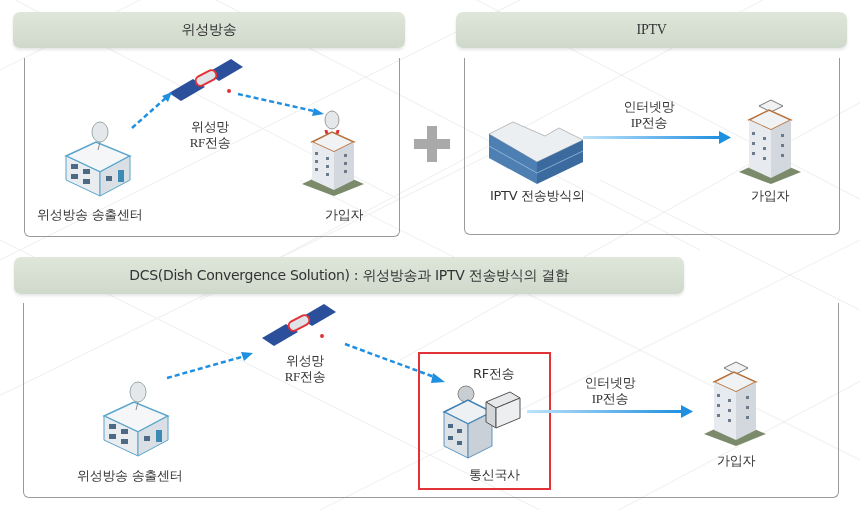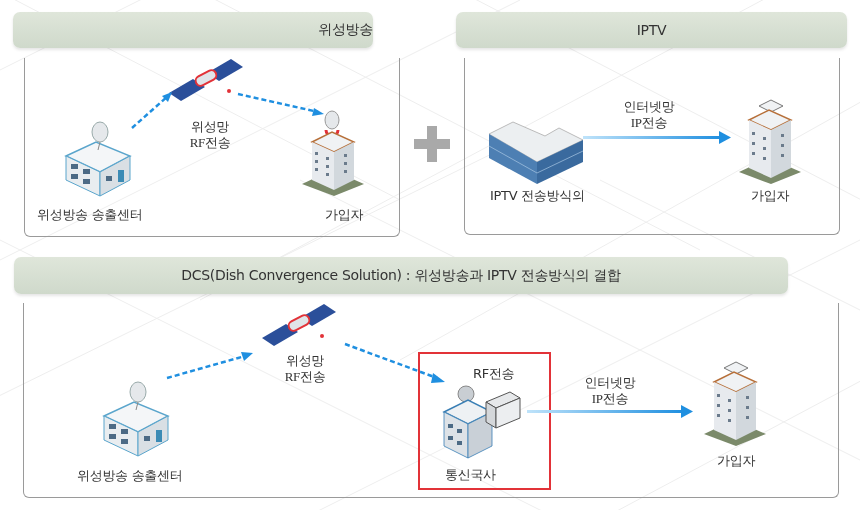--- a/index.html
+++ b/index.html
@@ -33,21 +33,21 @@
 </head>
 <body>
 
 <svg class="bg-grid" viewBox="0 0 860 510">
   <g stroke="#eeeeee" stroke-width="1" fill="none">
     <path d="M-100 120 L300 -80 M0 260 L520 0 M200 300 L800 -20 M400 360 L900 80 M-50 420 L520 140 M300 520 L900 220 M600 520 L900 360"></path>
     <path d="M-100 -60 L400 200 M100 -60 L700 250 M400 -40 L900 220 M-80 200 L560 520 M300 180 L900 480 M600 180 L900 330"></path>
   </g>
 </svg>
 
-<div class="header" style="left:13px;top:12px;width:360px;justify-content:flex-end;">
+<div class="header" style="left:13px;top:12px;width:392px;">
   <span>위성방송</span>
 </div>
 <div class="box" style="left:24px;top:58px;width:374px;height:178px;"></div>
 
 <svg class="ico" style="left:60px;top:118px;" width="80" height="80" viewBox="0 0 80 80">
   <polygon points="6,38 36,24 70,38 40,54" fill="#f4f6f8" stroke="#5aa5cc" stroke-width="1.5"></polygon>
   <polygon points="6,38 40,54 40,78 6,62" fill="#e9edf0" stroke="#5aa5cc" stroke-width="1"></polygon>
   <polygon points="40,54 70,38 70,62 40,78" fill="#d9dfe4" stroke="#5aa5cc" stroke-width="1"></polygon>
   <rect x="11" y="46" width="7" height="5" fill="#4c6a85"></rect>
     <rect x="23" y="51" width="7" height="5" fill="#4c6a85"></rect>
@@ -94,21 +94,21 @@
 
 <div class="lbl center" style="left:210px;top:119px;">
   <div>위성망</div>
   <div>RF전송</div>
 </div>
 <div class="lbl" style="left:37px;top:206px;">위성방송 송출센터</div>
 <div class="lbl" style="left:325px;top:206px;">가입자</div>
 
 <div class="plus"></div>
 
-<div class="header" style="left:456px;top:12px;width:391px;">
+<div class="header" style="left:456px;top:12px;width:391px;font-family:Liberation Serif, serif;">
   <span>IPTV</span>
 </div>
 <div class="box" style="left:464px;top:58px;width:374px;height:176px;"></div>
 
 <svg class="ico" style="left:487px;top:108px;" width="100" height="76" viewBox="0 0 100 76">
   <polygon points="2,26 26,14 58,28 72,20 96,32 50,54" fill="#eceff1" stroke="#bbb"></polygon>
   <polygon points="2,26 50,54 50,76 2,50" fill="#4d7fb3"></polygon>
   <polygon points="50,54 96,32 96,54 50,76" fill="#3a6a9e"></polygon>
   <g stroke="#a9c7e4" stroke-width="0.7">
       <line x1="2" y1="38" x2="50" y2="65"></line>
@@ -144,21 +144,21 @@
     </g>
 </svg>
 
 <div class="lbl center" style="left:649px;top:99px;">
   <div>인터넷망</div>
   <div>IP전송</div>
 </div>
 <div class="lbl" style="left:490px;top:187px;">IPTV 전송방식의</div>
 <div class="lbl" style="left:751px;top:187px;">가입자</div>
 
-<div class="header" style="left:14px;top:257px;width:774px;height:37px;">
+<div class="header" style="left:14px;top:257px;width:670px;height:37px;">
   <span>DCS(Dish Convergence Solution) : 위성방송과 IPTV 전송방식의 결합</span>
 </div>
 <div class="box" style="left:23px;top:303px;width:814px;height:194px;"></div>
 
 <svg class="ico" style="left:98px;top:378px;" width="80" height="80" viewBox="0 0 80 80">
   <polygon points="6,38 36,24 70,38 40,54" fill="#f4f6f8" stroke="#5aa5cc" stroke-width="1.5"></polygon>
   <polygon points="6,38 40,54 40,78 6,62" fill="#e9edf0" stroke="#5aa5cc" stroke-width="1"></polygon>
   <polygon points="40,54 70,38 70,62 40,78" fill="#d9dfe4" stroke="#5aa5cc" stroke-width="1"></polygon>
   <rect x="11" y="46" width="7" height="5" fill="#4c6a85"></rect>
     <rect x="23" y="51" width="7" height="5" fill="#4c6a85"></rect>
@@ -198,21 +198,21 @@
   <polygon points="4,28 28,40 28,74 4,62" fill="#dde2e7" stroke="#3a7fb5" stroke-width="0.8"></polygon>
   <polygon points="28,40 52,28 52,62 28,74" fill="#c9d0d7" stroke="#3a7fb5" stroke-width="0.8"></polygon>
   <rect x="8" y="40" width="5" height="4" fill="#4c6a85"></rect>
     <rect x="17" y="45" width="5" height="4" fill="#4c6a85"></rect>
   <rect x="8" y="52" width="5" height="4" fill="#4c6a85"></rect>
     <rect x="17" y="57" width="5" height="4" fill="#4c6a85"></rect>
   <polygon points="46,18 70,8 80,14 56,24" fill="#e6e8ea" stroke="#555"></polygon>
   <polygon points="46,18 56,24 56,44 46,38" fill="#d4d7da" stroke="#555"></polygon>
   <polygon points="56,24 80,14 80,34 56,44" fill="#eceef0" stroke="#555"></polygon>
 </svg>
-<div class="lbl" style="left:445px;top:466px;text-align:center;">통신국사</div>
+<div class="lbl" style="left:469px;top:466px;text-align:center;">통신국사</div>
 
 <svg class="ico" style="left:527px;top:405px;" width="170" height="14" viewBox="0 0 170 14">
   <defs>
       <linearGradient id="g2" x1="0" x2="1">
         <stop offset="0" stop-color="#bfe3fa"></stop>
         <stop offset="1" stop-color="#1f8fe0"></stop>
       </linearGradient>
     </defs>
   <rect x="0" y="5" width="156" height="3" fill="url(#g2)"></rect>
   <polygon points="166,6.5 154,0 154,13" fill="#1f8fe0"></polygon>

